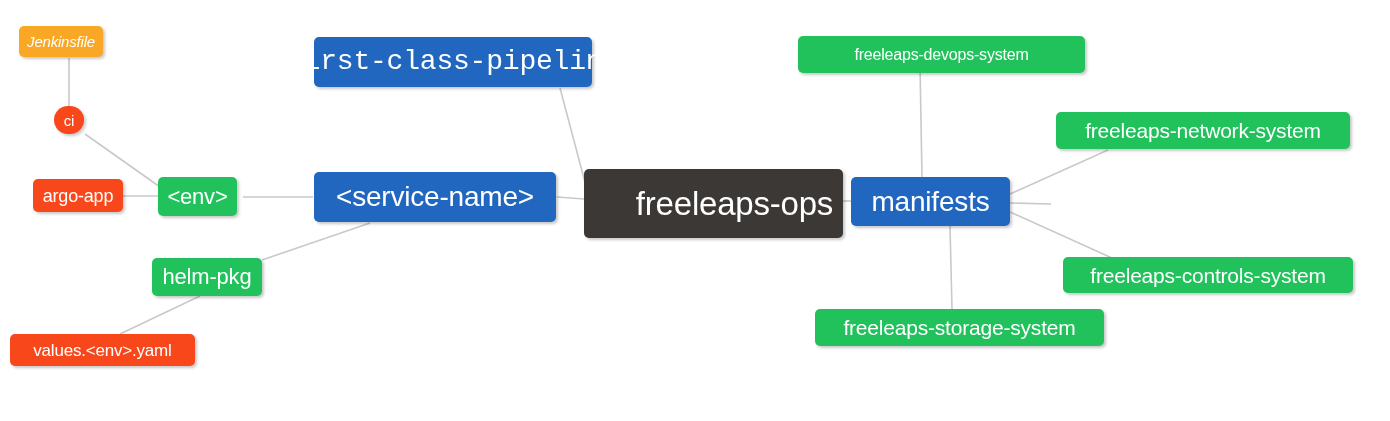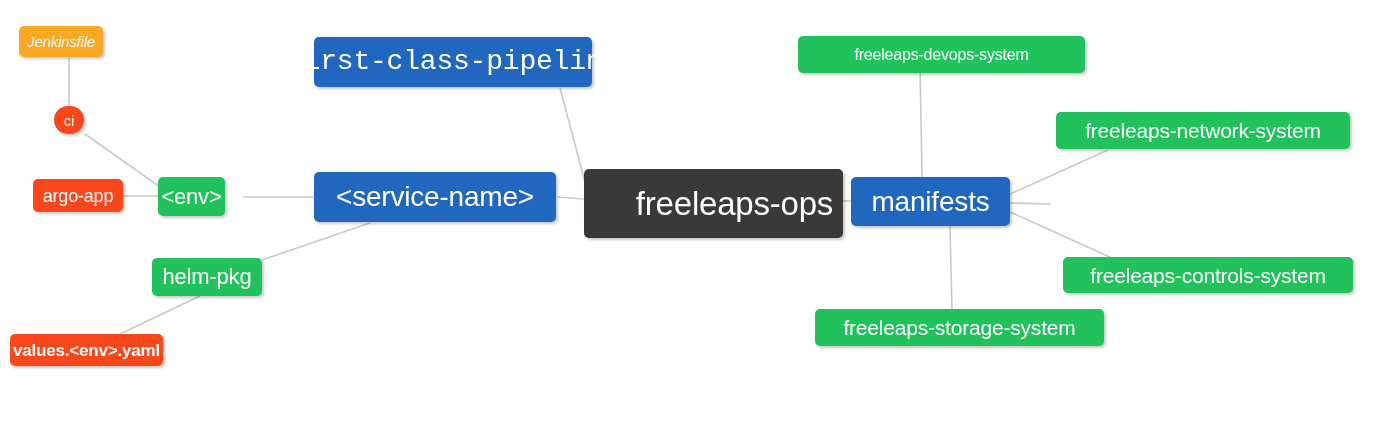--- a/index.html
+++ b/index.html
@@ -88,41 +88,41 @@
   </div>
 
   <div class="node n-blue" style="left:314px; top:172px; width:242px; height:50px; font-size:28px;">
     <span>&lt;service-name&gt;</span>
   </div>
 
   <div class="node n-blue" style="left:851px; top:177px; width:159px; height:49px; font-size:28px;">
     <span>manifests</span>
   </div>
 
-  <div class="node n-green" style="left:158px; top:177px; width:67px; height:39px; font-size:22px;">
+  <div class="node n-green" style="left:158px; top:177px; width:79px; height:39px; font-size:22px;">
     <span>&lt;env&gt;</span>
   </div>
 
   <div class="node n-green" style="left:152px; top:258px; width:110px; height:38px; font-size:22px;">
     <span>helm-pkg</span>
   </div>
 
   <div class="node n-red" style="left:54px; top:106px; width:30px; height:28px; font-size:15px;border-radius:14px;">
     <span>ci</span>
   </div>
 
   <div class="node n-orange" style="left:19px; top:26px; width:84px; height:31px; font-size:15px;font-style:italic;">
     <span>Jenkinsfile</span>
   </div>
 
   <div class="node n-red" style="left:33px; top:179px; width:90px; height:33px; font-size:18px;">
     <span>argo-app</span>
   </div>
 
-  <div class="node n-red" style="left:10px; top:334px; width:153px; height:32px; font-size:17px;font-weight:bold;">
+  <div class="node n-red" style="left:10px; top:334px; width:185px; height:32px; font-size:17px;">
     <span>values.&lt;env&gt;.yaml</span>
   </div>
 
   <div class="node n-green" style="left:798px; top:27px; width:287px; height:37px; font-size:16px;margin-top:9px;">
     <span>freeleaps-devops-system</span>
   </div>
 
   <div class="node n-green" style="left:1056px; top:112px; width:294px; height:37px; font-size:21px;">
     <span>freeleaps-network-system</span>
   </div>

